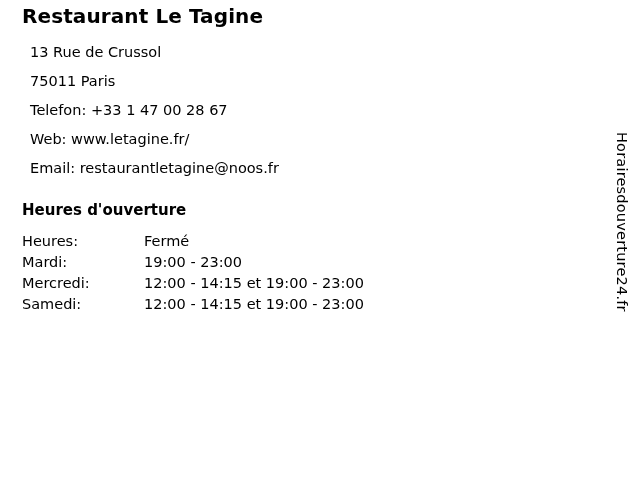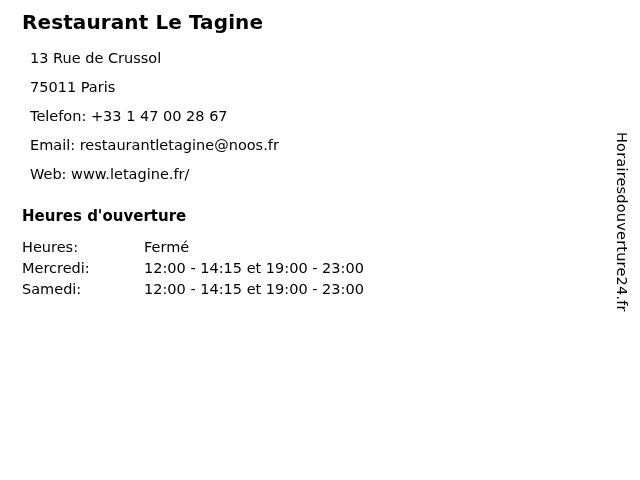--- a/index.html
+++ b/index.html
@@ -18,21 +18,21 @@
   .page {
     position: absolute;
     left: 0;
     top: 0;
     width: 640px;
     height: 480px;
   }
   .content {
     position: absolute;
     left: 22px;
-    top: 10px;
+    top: 4px;
     width: 570px;
   }
   .title {
     font-size: 20px;
     font-weight: bold;
     letter-spacing: 0.1px;
     margin: 0 0 14px 0;
     line-height: 24px;
   }
   .addr-line {
@@ -85,30 +85,34 @@
 
 <div class="page">
 
   <div class="content">
 
     <h1 class="title">Restaurant Le Tagine</h1>
 
     <p class="addr-line">13 Rue de Crussol</p>
     <p class="addr-line">75011 Paris</p>
     <p class="addr-line">Telefon: +33 1 47 00 28 67</p>
+    <p class="addr-line">Web: www.letagine.fr/</p>
     <p class="addr-line">Email: restaurantletagine@noos.fr</p>
-    <p class="addr-line">Web: www.letagine.fr/</p>
 
     <h2 class="section-title">Heures d'ouverture</h2>
 
     <table class="hours">
       <tbody>
         <tr>
           <td class="day">Heures:</td>
           <td class="time">Fermé</td>
+        </tr>
+        <tr>
+          <td class="day">Mardi:</td>
+          <td class="time">19:00 - 23:00</td>
         </tr>
         <tr>
           <td class="day">Mercredi:</td>
           <td class="time">12:00 - 14:15 et 19:00 - 23:00</td>
         </tr>
         <tr>
           <td class="day">Samedi:</td>
           <td class="time">12:00 - 14:15 et 19:00 - 23:00</td>
         </tr>
       </tbody>

